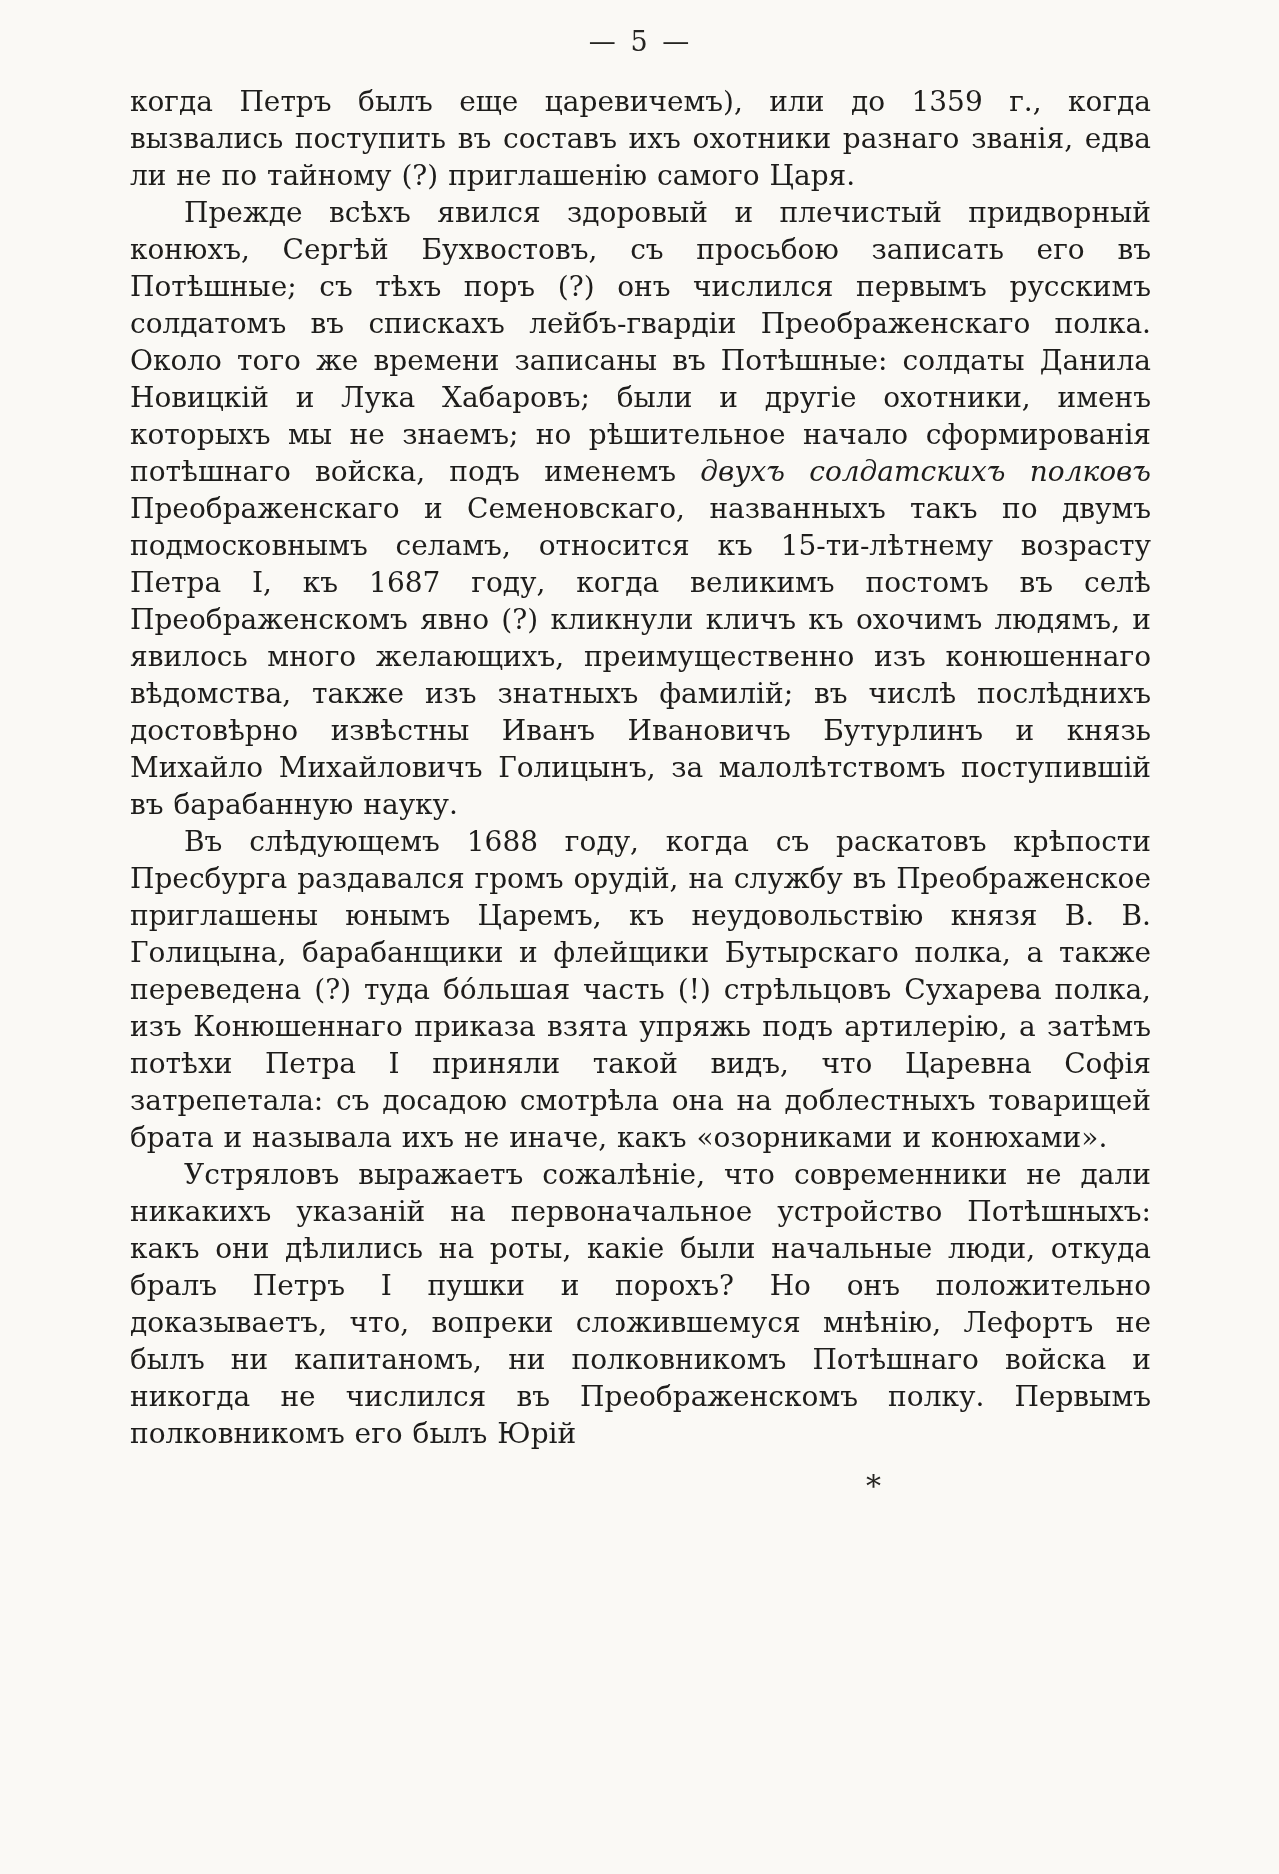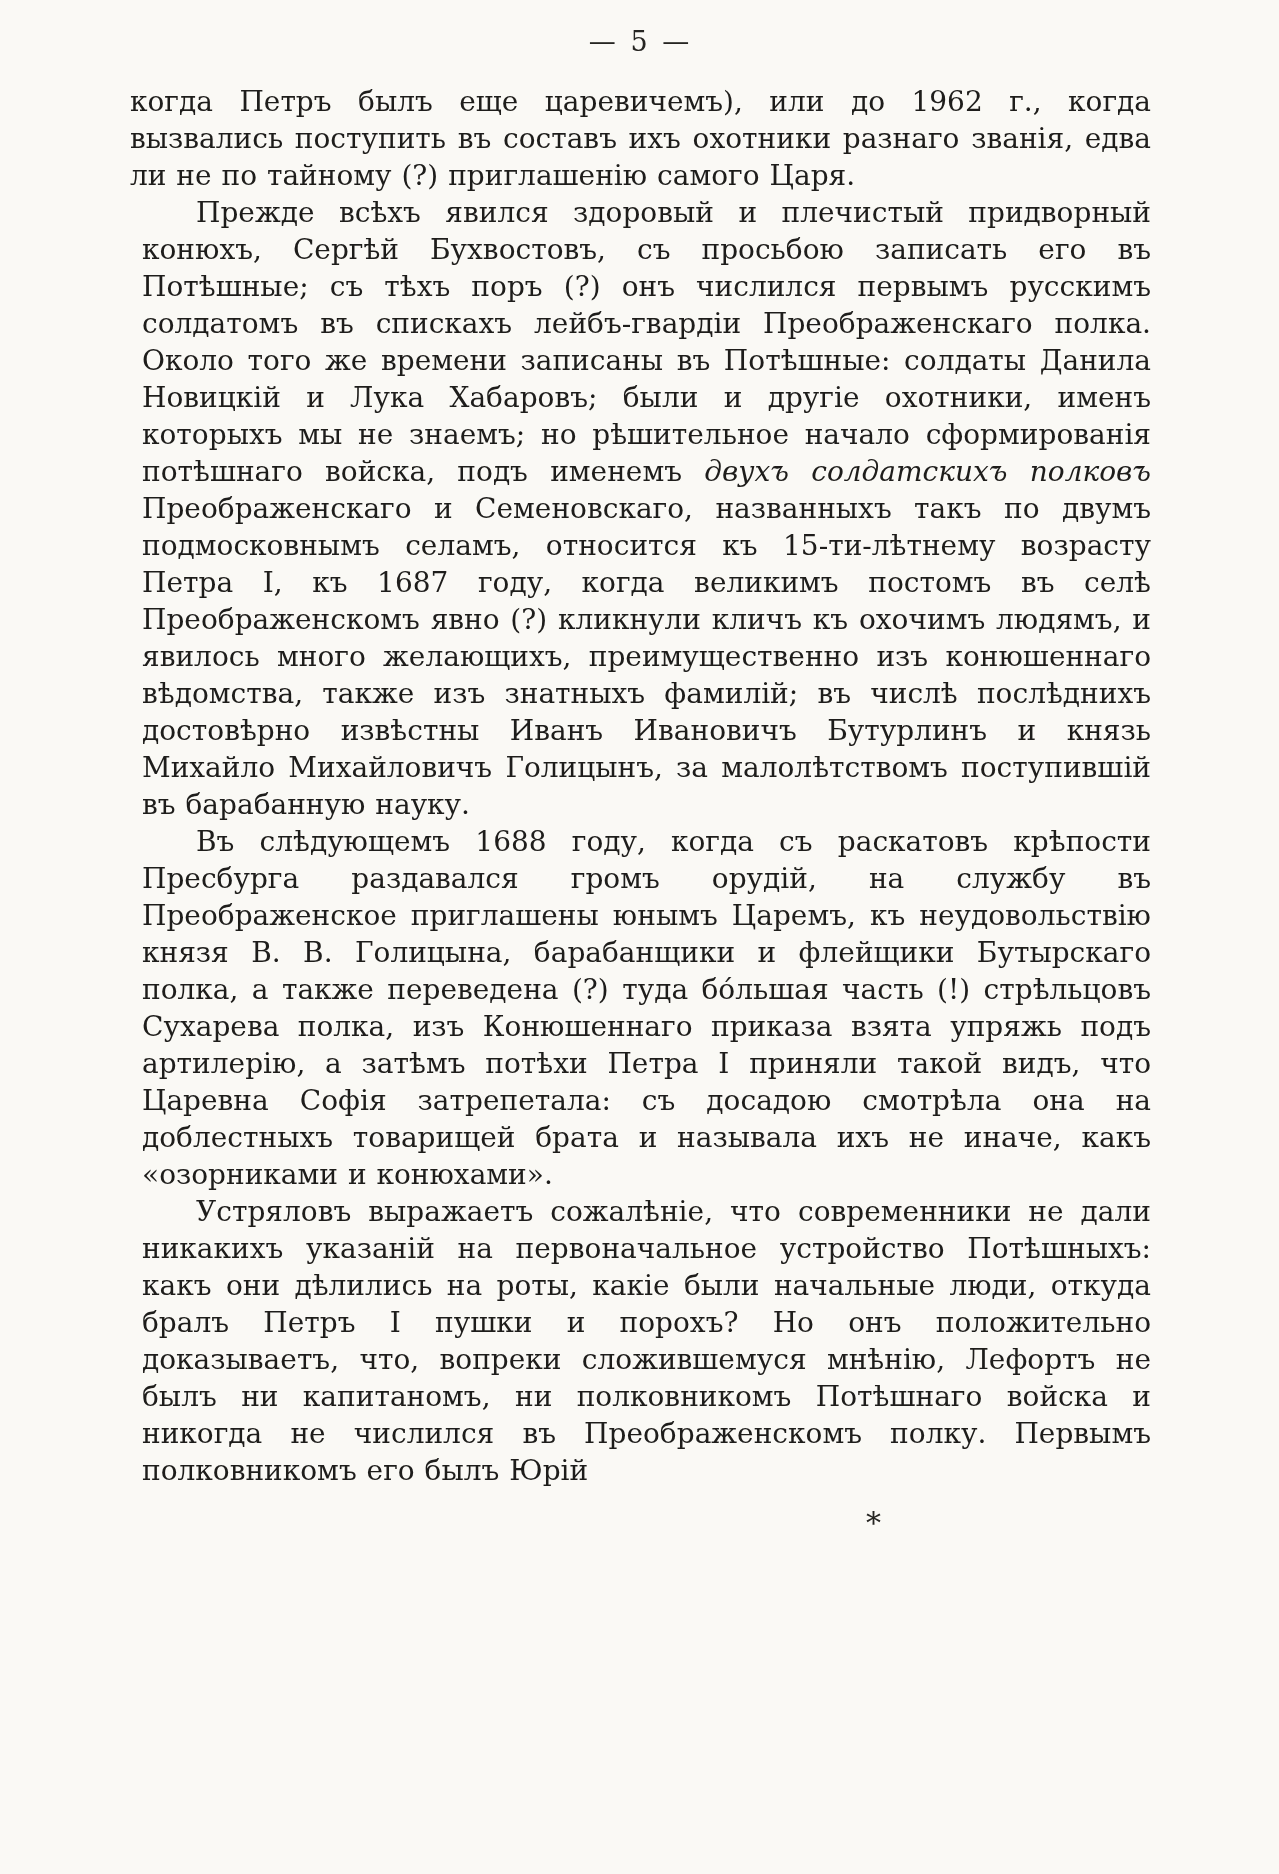--- a/index.html
+++ b/index.html
@@ -31,40 +31,39 @@
   }
   .text-block p.para {
     margin: 0;
     font-size: 28px;
     line-height: 37px;
     text-align: justify;
     word-spacing: 1px;
   }
   .text-block p.para.indent {
     text-indent: 54px;
-    margin-left: 12px;
   }
   .text-block .italic {
     font-style: italic;
   }
   .footnote-mark {
     margin-top: 16px;
     padding-right: 270px;
     text-align: right;
     font-size: 30px;
     color: #262522;
   }
 </style>
 </head>
 <body>
 
 <div class="page">
   <div class="page-header">— 5 —</div>
 
   <div class="text-block">
-      <p class="para"><span>когда Петръ былъ еще царевичемъ), или до 1962 г., когда вызвались поступить въ составъ ихъ охотники разнаго званія, едва ли не по тайному (?) приглашенію самого Царя.</span></p>
+      <p class="para"><span>когда Петръ былъ еще царевичемъ), или до 1359 г., когда вызвались поступить въ составъ ихъ охотники разнаго званія, едва ли не по тайному (?) приглашенію самого Царя.</span></p>
       <p class="para indent"><span>Прежде всѣхъ явился здоровый и плечистый придворный конюхъ, Сергѣй Бухвостовъ, съ просьбою записать его въ Потѣшные; съ тѣхъ поръ (?) онъ числился первымъ русскимъ солдатомъ въ спискахъ лейбъ-гвардіи Преображенскаго полка. Около того же времени записаны въ Потѣшные: солдаты Данила Новицкій и Лука Хабаровъ; были и другіе охотники, именъ которыхъ мы не знаемъ; но рѣшительное начало сформированія потѣшнаго войска, подъ именемъ </span><span class="italic">двухъ солдатскихъ полковъ</span><span> Преображенскаго и Семеновскаго, названныхъ такъ по двумъ подмосковнымъ селамъ, относится къ 15-ти-лѣтнему возрасту Петра I, къ 1687 году, когда великимъ постомъ въ селѣ Преображенскомъ явно (?) кликнули кличъ къ охочимъ людямъ, и явилось много желающихъ, преимущественно изъ конюшеннаго вѣдомства, также изъ знатныхъ фамилій; въ числѣ послѣднихъ достовѣрно извѣстны Иванъ Ивановичъ Бутурлинъ и князь Михайло Михайловичъ Голицынъ, за малолѣтствомъ поступившій въ барабанную науку.</span></p>
       <p class="para indent"><span>Въ слѣдующемъ 1688 году, когда съ раскатовъ крѣпости Пресбурга раздавался громъ орудій, на службу въ Преображенское приглашены юнымъ Царемъ, къ неудовольствію князя В. В. Голицына, барабанщики и флейщики Бутырскаго полка, а также переведена (?) туда бо́льшая часть (!) стрѣльцовъ Сухарева полка, изъ Конюшеннаго приказа взята упряжь подъ артилерію, а затѣмъ потѣхи Петра I приняли такой видъ, что Царевна Софія затрепетала: съ досадою смотрѣла она на доблестныхъ товарищей брата и называла ихъ не иначе, какъ «озорниками и конюхами».</span></p>
       <p class="para indent"><span>Устряловъ выражаетъ сожалѣніе, что современники не дали никакихъ указаній на первоначальное устройство Потѣшныхъ: какъ они дѣлились на роты, какіе были начальные люди, откуда бралъ Петръ I пушки и порохъ? Но онъ положительно доказываетъ, что, вопреки сложившемуся мнѣнію, Лефортъ не былъ ни капитаномъ, ни полковникомъ Потѣшнаго войска и никогда не числился въ Преображенскомъ полку. Первымъ полковникомъ его былъ Юрій</span></p>
     </div>
 
   <div class="footnote-mark">*</div>
 </div>
 
 </body></html>

